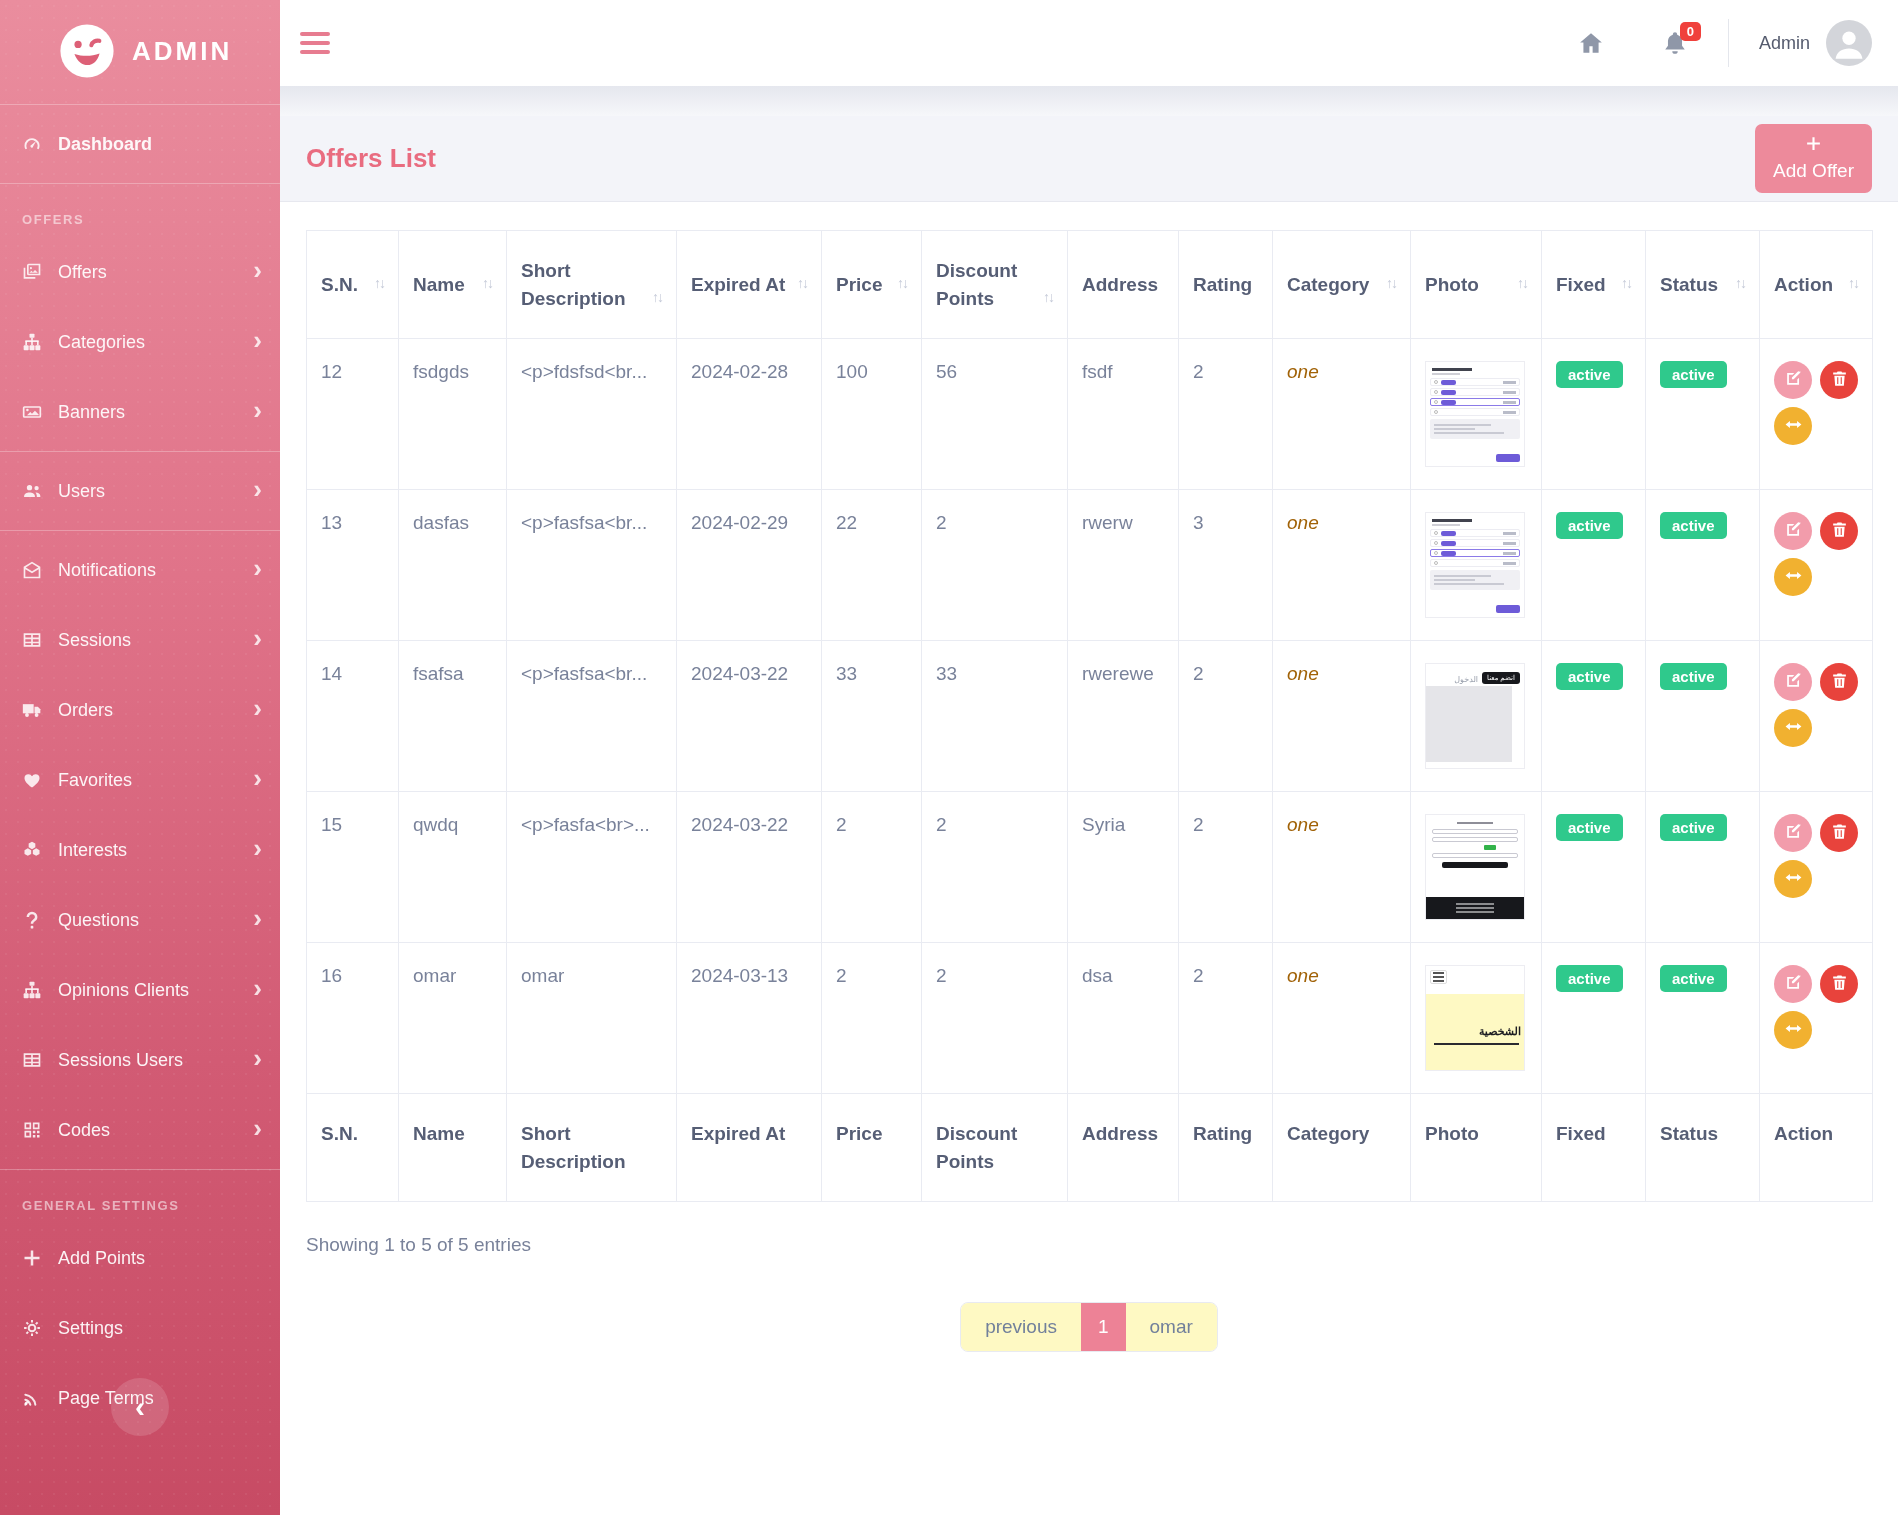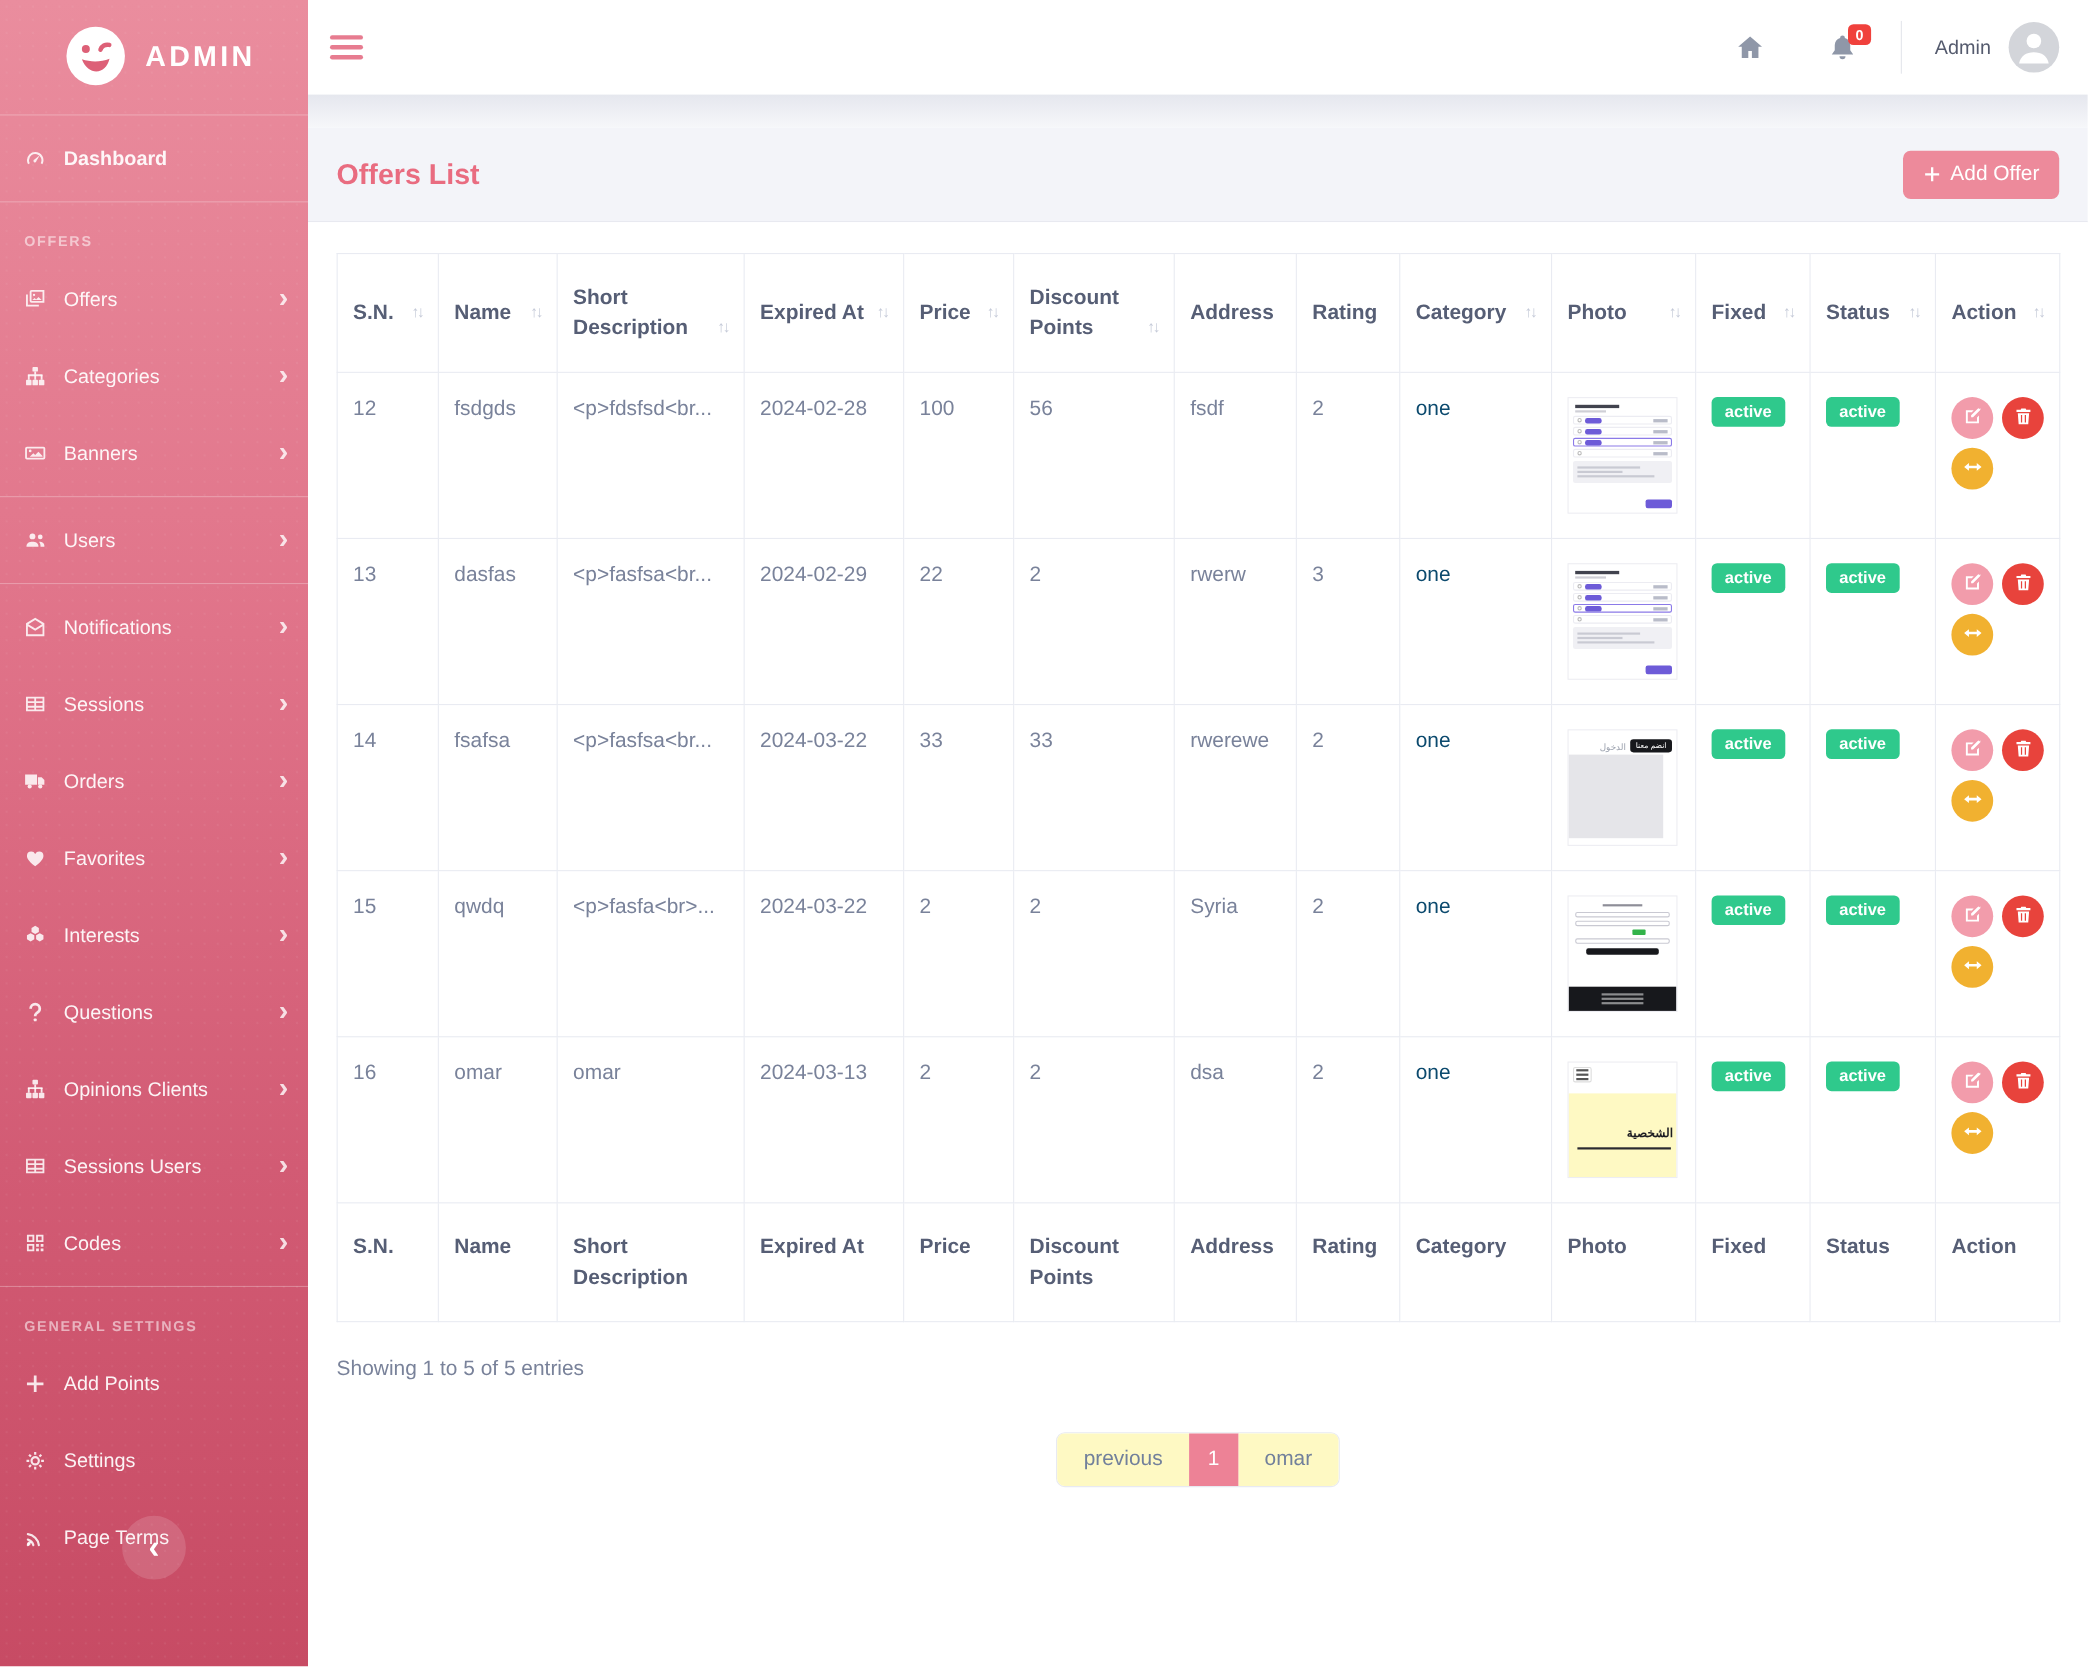--- a/index.html
+++ b/index.html
@@ -47,21 +47,21 @@
   .avatar { width:46px; height:46px; border-radius:50%; background:#d3d5da; overflow:hidden;
     display:flex; align-items:flex-end; justify-content:center; cursor:pointer; }
   .avatar svg { width:38px; height:38px; color:#fff; }
 
   .strip-top { height:30px; background:linear-gradient(180deg,#e5e7ee,#f6f7fa); }
   .page-header { height:86px; background:#f3f4f9; border-bottom:1px solid #e7e8ef;
     display:flex; align-items:center; padding:0 26px; }
   .page-title { color:#e96c80; font-size:26px; font-weight:bold; }
   .add-offer-btn { margin-left:auto; background:#ed8a9b; color:#fff; border:none; cursor:pointer;
     font-family:inherit; font-size:19px; padding:11px 18px; border-radius:7px;
-    display:flex; align-items:center; gap:8px; }
+    display:flex; align-items:center; gap:8px;flex-direction:column; }
   .add-offer-btn svg { width:17px; height:17px; }
 
   .content { background:#fff; padding:28px 26px 90px; flex:1; }
   .controls { display:flex; align-items:center; margin-bottom:40px; font-size:19px; color:#72809b; }
   .len-select { display:inline-flex; align-items:center; border:1px solid #dde1ee; border-radius:6px;
     height:42px; padding:0 10px 0 14px; margin:0 10px; cursor:pointer; color:#5b6379; background:#fff; }
   .stepper { display:inline-flex; flex-direction:column; gap:3px; margin-left:12px; }
   .stepper i { width:0; height:0; border-left:4.5px solid transparent; border-right:4.5px solid transparent; }
   .stepper .up { border-bottom:6px solid #3c4257; }
   .stepper .down { border-top:6px solid #3c4257; }
@@ -72,21 +72,21 @@
   table.offers { width:100%; border-collapse:collapse; table-layout:fixed; }
   .offers th, .offers td { border:1px solid #e9ebf2; text-align:left; vertical-align:top;
     font-size:19px; word-wrap:break-word; }
   .offers thead th { color:#565e75; font-weight:bold; padding:26px 14px; line-height:1.45;
     vertical-align:middle; }
   .offers tfoot td { color:#565e75; font-weight:bold; padding:26px 14px; line-height:1.45; }
   .offers tbody td { color:#79829a; padding:22px 14px; }
   .sort { float:right; font-size:14px; color:#c5cad8; letter-spacing:-2px; margin-left:6px;
     margin-top:2px; }
   td.photo-cell { padding:6px 12px 6px 14px; }
-  .cat-link { color:#0c4a6e; text-decoration:none; cursor:pointer; }
+  .cat-link { color:#a16207; text-decoration:none; cursor:pointer;font-style:italic; }
   .badge-active { display:inline-block; background:#2fc98c; color:#fff; font-size:15px;
     font-weight:bold; padding:5px 12px; border-radius:5px; }
   .actions { display:flex; flex-wrap:wrap; gap:8px; width:88px; }
   .act-btn { width:38px; height:38px; border-radius:50%; border:none; cursor:pointer;
     display:flex; align-items:center; justify-content:center; color:#fff; padding:0; }
   .act-btn svg { width:19px; height:19px; }
   .act-edit { background:#f29cab; }
   .act-delete { background:#e8433c; }
   .act-swap { background:#f1b130; }
 

